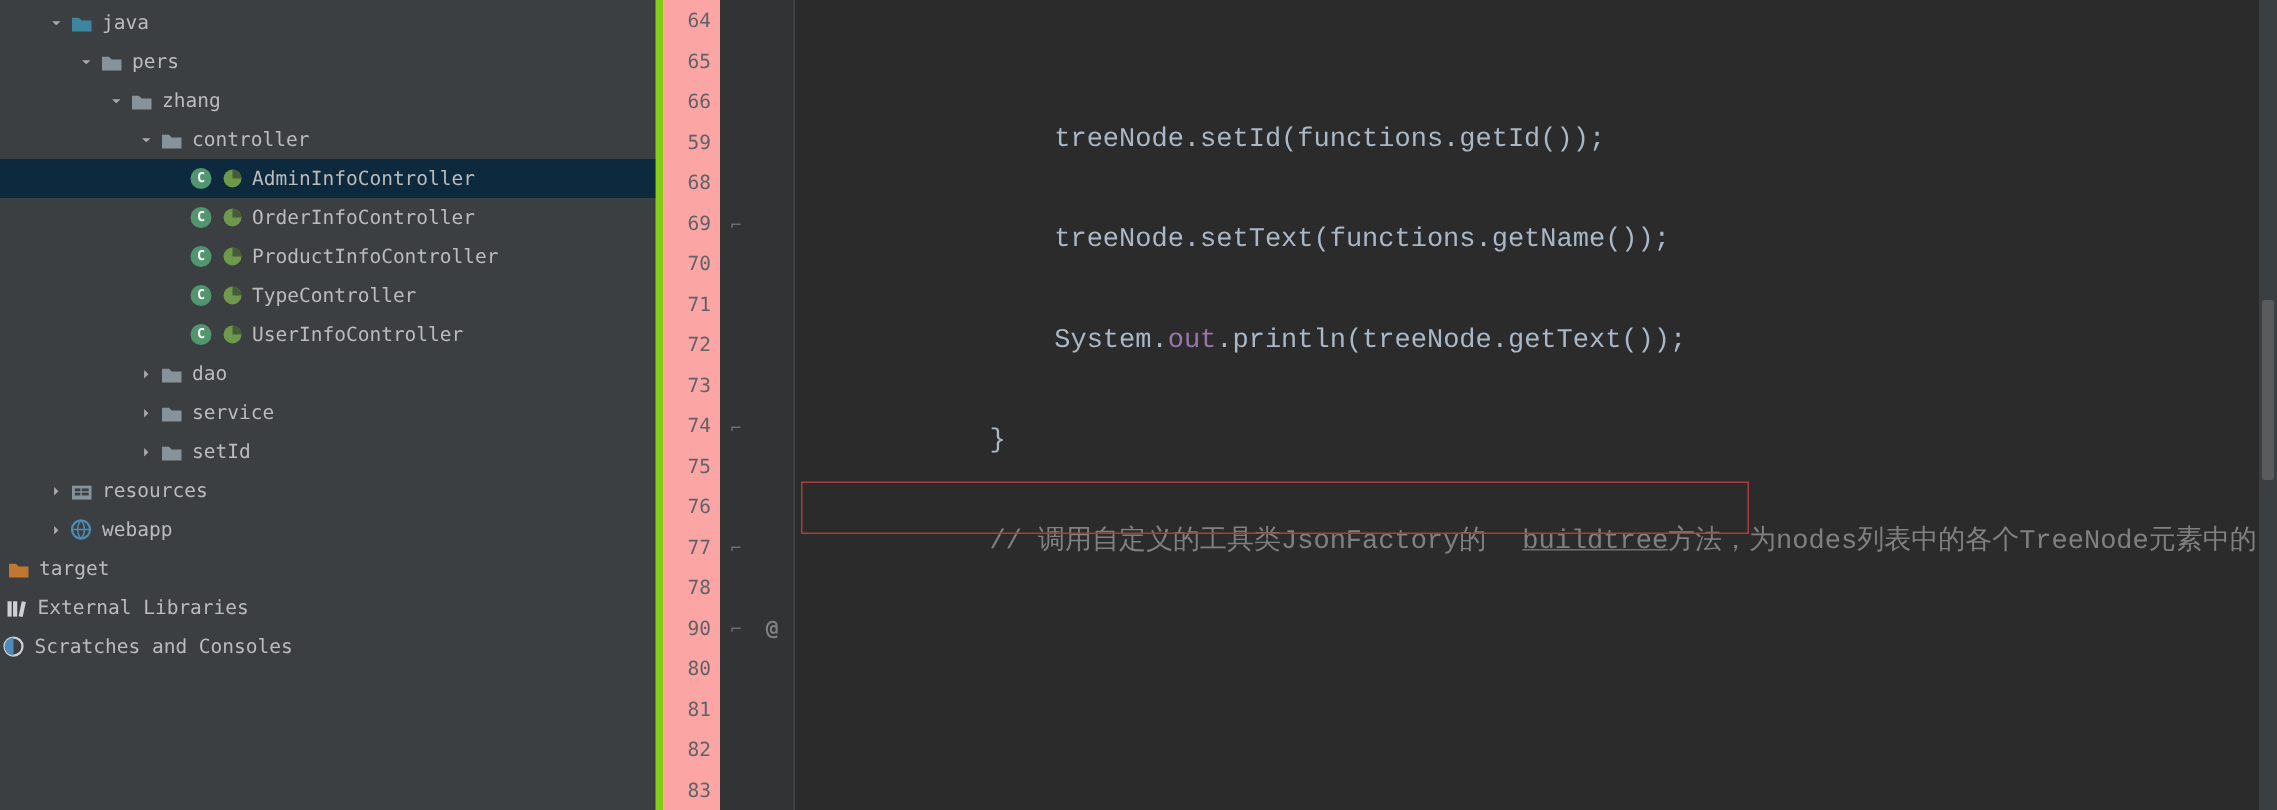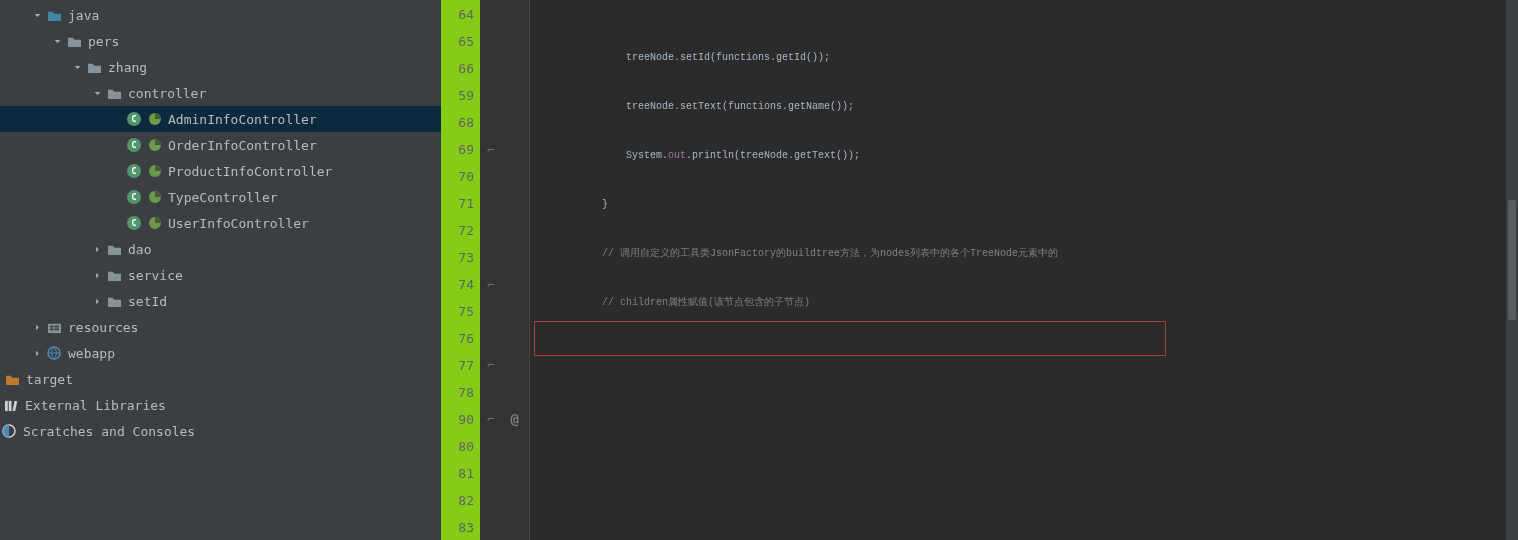--- a/index.html
+++ b/index.html
@@ -9,21 +9,21 @@
   color: #a9b7c6;
   font-size: 13px;
   width: 1518px;
   height: 540px;
   overflow: hidden;
   display: flex;
 }
 .sidebar {
   width: 442px;
   background: #3c3f41;
-  border-right: 1px solid #84cc16;
+  border-right: 5px solid #84cc16;
   overflow-y: auto;
   padding-top: 2px;
 }
 .tree-item {
   display: flex;
   align-items: center;
   height: 26px;
   cursor: pointer;
   white-space: nowrap;
 }
@@ -67,21 +67,21 @@
 .tree-label { color: #bbbbbb; }
 
 
 .code-pane {
   flex: 1;
   display: flex;
   background: #2b2b2b;
 }
 .gutter {
   width: 38px;
-  background: #84cc16;
+  background: #fca5a5;
   text-align: right;
   color: #606366;
   font-family: Consolas, monospace;
   font-size: 13px;
   padding-top: 1px;
 }
 .gutter .ln {
   height: 27px;
   line-height: 27px;
   padding-right: 6px;
@@ -103,38 +103,38 @@
 .at-mark {
   position: absolute;
   right: 10px;
   color: #808080;
   font-size: 14px;
   font-weight: bold;
 }
 .code {
   flex: 1;
   font-family: Consolas, "Courier New", monospace;
-  font-size: 10px;
+  font-size: 18px;
   padding-top: 0px;
   position: relative;
   white-space: pre;
 }
 .code .line {
   height: 27px;
   line-height: 27px;
 }
 .highlight-box {
   position: absolute;
   border: 1px solid #a83e3e;
   z-index: 5;
   pointer-events: none;
 }
 .c-com { color: #808080; }
 .c-static { color: #9876aa; }
-.c-ul { text-decoration-color:#707070; }
+.c-ul { text-decoration: underline; text-decoration-color:#707070;padding-left:24px; }
 .scroll-track {
   width: 12px;
   background: #3c3f41;
   position: relative;
 }
 .scroll-thumb {
   position: absolute;
   left: 2px;
   width: 8px;
   background: #595b5d;
@@ -390,21 +390,20 @@
     <span class="fold-mark" style="top:412px">⌐</span>
   </div>
   <div class="code">
     <div class="highlight-box" style="left:4px; top:321px; width:632px; height:35px"></div>
 
     <div class="line"><span>                treeNode.setId(functions.getId());</span></div>
     <div class="line"><span>                treeNode.setText(functions.getName());</span></div>
     <div class="line"><span>                System.</span><span class="c-static">out</span><span>.println(treeNode.getText());</span></div>
     <div class="line"><span>            }</span></div>
     <div class="line"><span>            </span><span class="c-com"><span>// 调用自定义的工具类JsonFactory的</span><span class="c-ul">buildtree</span><span>方法，为nodes列表中的各个TreeNode元素中的</span></span></div>
-    <div class="line"><span>            </span><span class="c-com">// children属性赋值(该节点包含的子节点)</span></div>
     <div class="line"></div>
     
     
     
     
     
     
     
     
     

